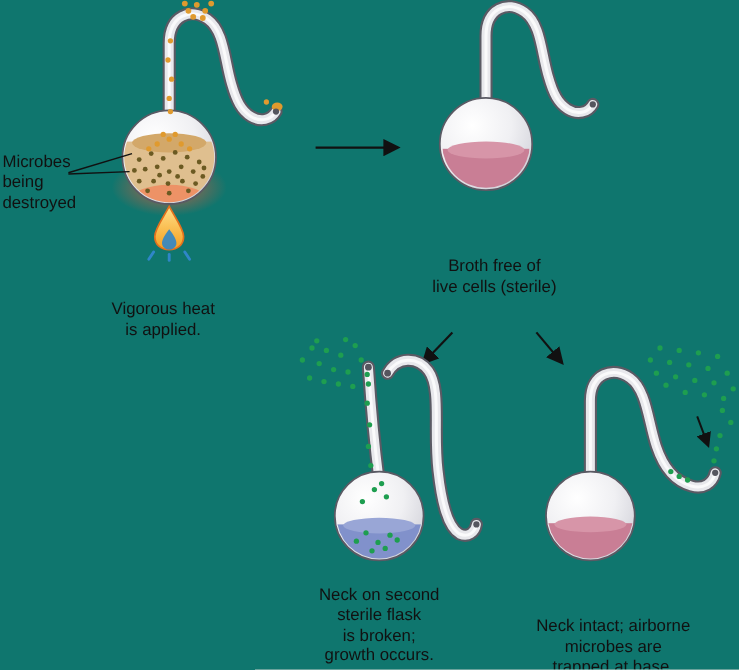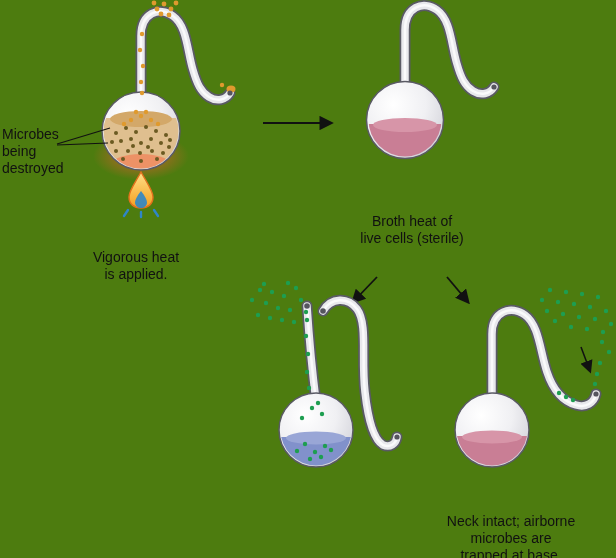--- a/index.html
+++ b/index.html
@@ -5,21 +5,21 @@
   html,body{margin:0;padding:0;}
   body{font-family:"Liberation Sans", sans-serif;}
   #stage{position:relative;width:616px;height:558px;overflow:hidden;}
   #stage svg{position:absolute;left:0;top:0;}
   .label{position:absolute;font-size:14px;line-height:1.2;color:#111;white-space:pre-line;}
   .center{text-align:center;}
 </style>
 </head>
 <body style="background: rgb(236, 227, 222);">
 
-<div id="stage" style="background: #4d7c0f;">
+<div id="stage" style="background: #0f766e;">
 
 <svg width="616" height="558" viewBox="0 0 616 558">
   <defs>
     <radialGradient id="glass" cx="0.35" cy="0.3" r="0.85">
       <stop offset="0" stop-color="#ffffff"></stop>
       <stop offset="0.5" stop-color="#f0f0f3"></stop>
       <stop offset="0.78" stop-color="#dcdce2"></stop>
       <stop offset="1" stop-color="#c6c7cf"></stop>
     </radialGradient>
     <radialGradient id="heatGlow" cx="0.5" cy="0.5" r="0.5">
@@ -254,20 +254,24 @@
       <path d="M581 347 L590 371" stroke-width="1.6" fill="none" marker-end="url(#arrowHead)" stroke="#111111"></path>
     </g>
   </g>
 </svg>
 
 <div class="label" style="left: 2px; top: 126px; width: 92px; color: rgb(17, 17, 17);">Microbes
 being
 destroyed</div>
 <div class="label center" style="left: 70px; top: 217px; width: 132px; color: rgb(17, 17, 17); margin-top: 32px;">Vigorous heat
 is applied.</div>
-<div class="label center" style="left: 336px; top: 213px; width: 152px; color: rgb(17, 17, 17);">Broth heat of
+<div class="label center" style="left: 336px; top: 213px; width: 152px; color: rgb(17, 17, 17);">Broth free of
 live cells (sterile)</div>
+<div class="label center" style="left: 242px; top: 487px; width: 148px; color: rgb(17, 17, 17);">Neck on second
+sterile flask
+is broken;
+growth occurs.</div>
 <div class="label center" style="left: 419px; top: 513px; width: 184px; color: rgb(17, 17, 17);">Neck intact; airborne
 microbes are
 trapped at base,
 and broth is sterile.</div>
 
 </div>
 
 </body></html>

